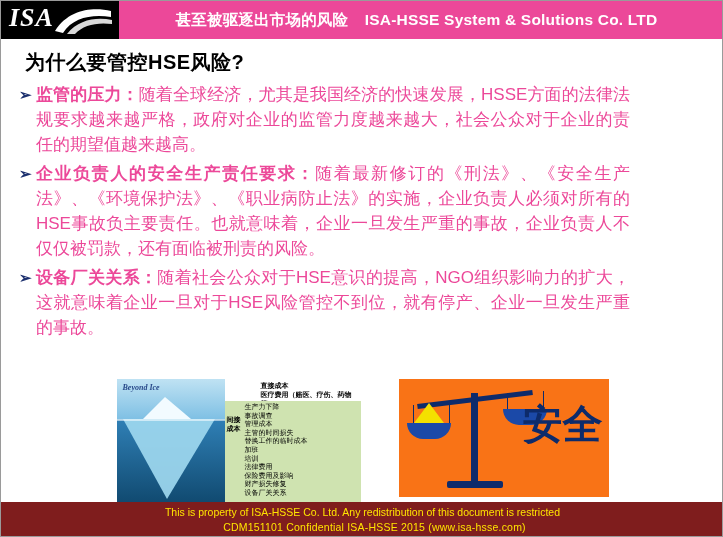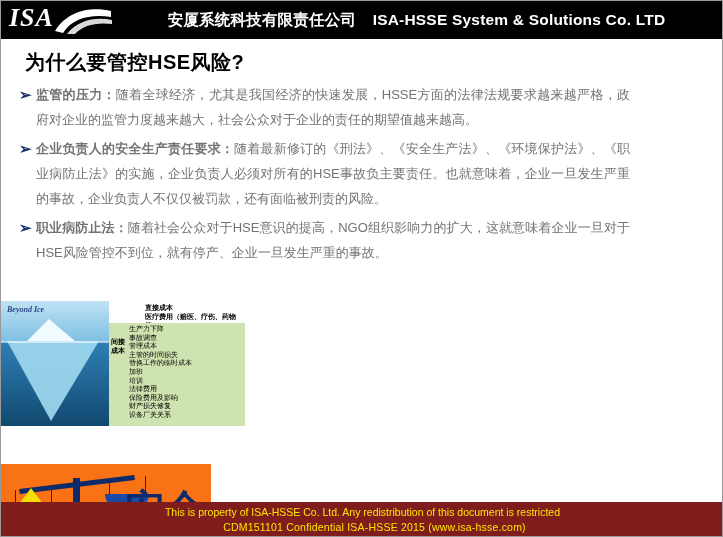--- a/index.html
+++ b/index.html
@@ -22,21 +22,21 @@
     background: #ffffff;
     overflow: hidden;
   }
 
   
   .header {
     position: absolute;
     left: 0; top: 0;
     width: 723px;
     height: 38px;
-    background: #000000;
+    background: #ec4899;
     display: flex;
     align-items: center;
   }
   .logo-box {
     width: 118px;
     height: 38px;
     background: #000000;
     position: relative;
     flex: 0 0 auto;
     overflow: hidden;
@@ -98,41 +98,40 @@
   .bullet-marker {
     color: #1b2f6e;
     font-size: 15px;
     line-height: 25px;
     width: 17px;
     flex: 0 0 auto;
     font-weight: bold;
   }
   .bullet-body {
     flex: 1 1 auto;
-    font-size: 13px;
+    font-size: 17px;
     line-height: 25px;
-    color: #737373;
+    color: #ec4899;
     text-align: justify;
   }
   .lead {
     font-weight: bold;
   }
 
   
   .images {
     position: absolute;
     left: 0;
     top: 378px;
     width: 723px;
     height: 125px;
     display: flex;
     justify-content: center;
     align-items: flex-start;
     gap: 38px;
-    flex-direction: column;
   }
 
   
   .iceberg {
     position: relative;
     width: 244px;
     height: 125px;
     display: flex;
   }
   .iceberg-photo {
@@ -327,21 +326,21 @@
 
   <div class="header">
     <div class="logo-box">
       <span class="logo-text">ISA</span>
       <svg class="logo-swoosh" viewBox="0 0 60 30">
         <path d="M2 26 C 16 4, 40 2, 58 6 L 58 12 C 40 9, 20 12, 10 28 Z" fill="#ffffff"></path>
         <path d="M14 29 C 26 14, 44 12, 59 15 L 59 19 C 44 17, 30 20, 22 29 Z" fill="#d9d9d9"></path>
       </svg>
     </div>
     <div class="header-title">
-      <span>安厦系统科技有限责任公司</span>
+      <span>甚至被驱逐出市场的风险</span>
       <span class="en">ISA-HSSE  System &amp; Solutions Co. LTD</span>
     </div>
   </div>
 
   <div class="content">
     <div class="slide-title">为什么要管控HSE风险?</div>
 
     <div class="bullet">
       <span class="bullet-marker">➢</span>
       <div class="bullet-body">
@@ -352,21 +351,21 @@
     <div class="bullet">
       <span class="bullet-marker">➢</span>
       <div class="bullet-body">
         <span class="lead">企业负责人的安全生产责任要求：</span><span>随着最新修订的《刑法》、《安全生产法》、《环境保护法》、《职业病防止法》的实施，企业负责人必须对所有的HSE事故负主要责任。也就意味着，企业一旦发生严重的事故，企业负责人不仅仅被罚款，还有面临被刑责的风险。</span>
       </div>
     </div>
 
     <div class="bullet">
       <span class="bullet-marker">➢</span>
       <div class="bullet-body">
-        <span class="lead">职业病防止法：</span><span>随着社会公众对于HSE意识的提高，NGO组织影响力的扩大，这就意味着企业一旦对于HSE风险管控不到位，就有停产、企业一旦发生严重的事故。</span>
+        <span class="lead">设备厂关关系：</span><span>随着社会公众对于HSE意识的提高，NGO组织影响力的扩大，这就意味着企业一旦对于HSE风险管控不到位，就有停产、企业一旦发生严重的事故。</span>
       </div>
     </div>
   </div>
 
   <div class="images">
 
     <div class="iceberg">
       <div class="iceberg-photo">
         <div class="photo-caption">Beyond Ice</div>
         <div class="berg-top"></div>

